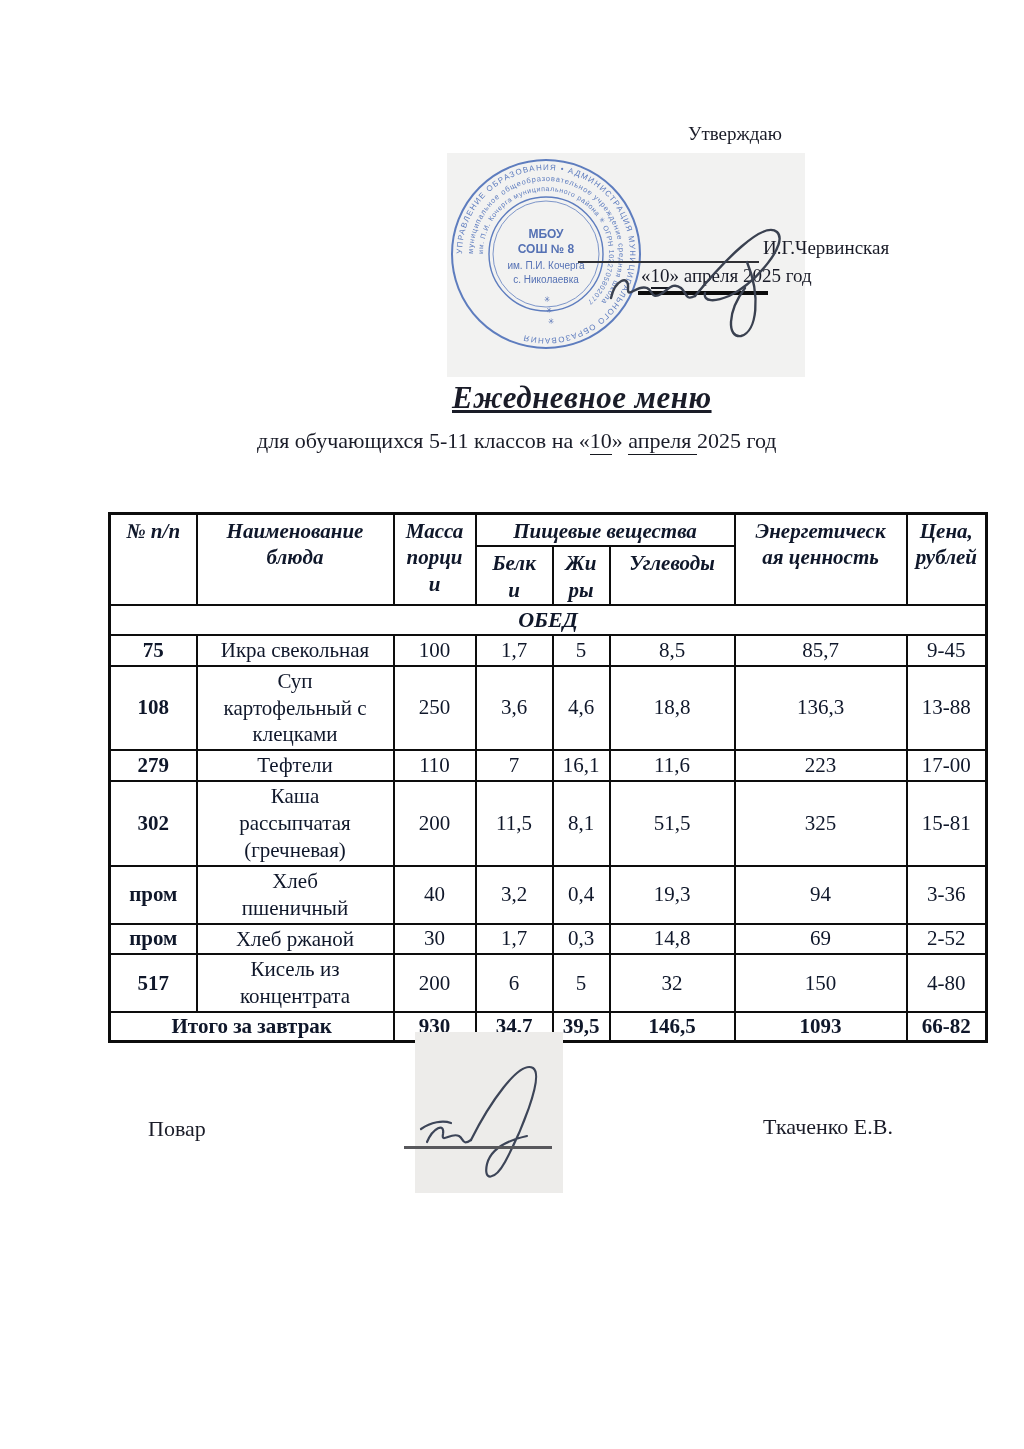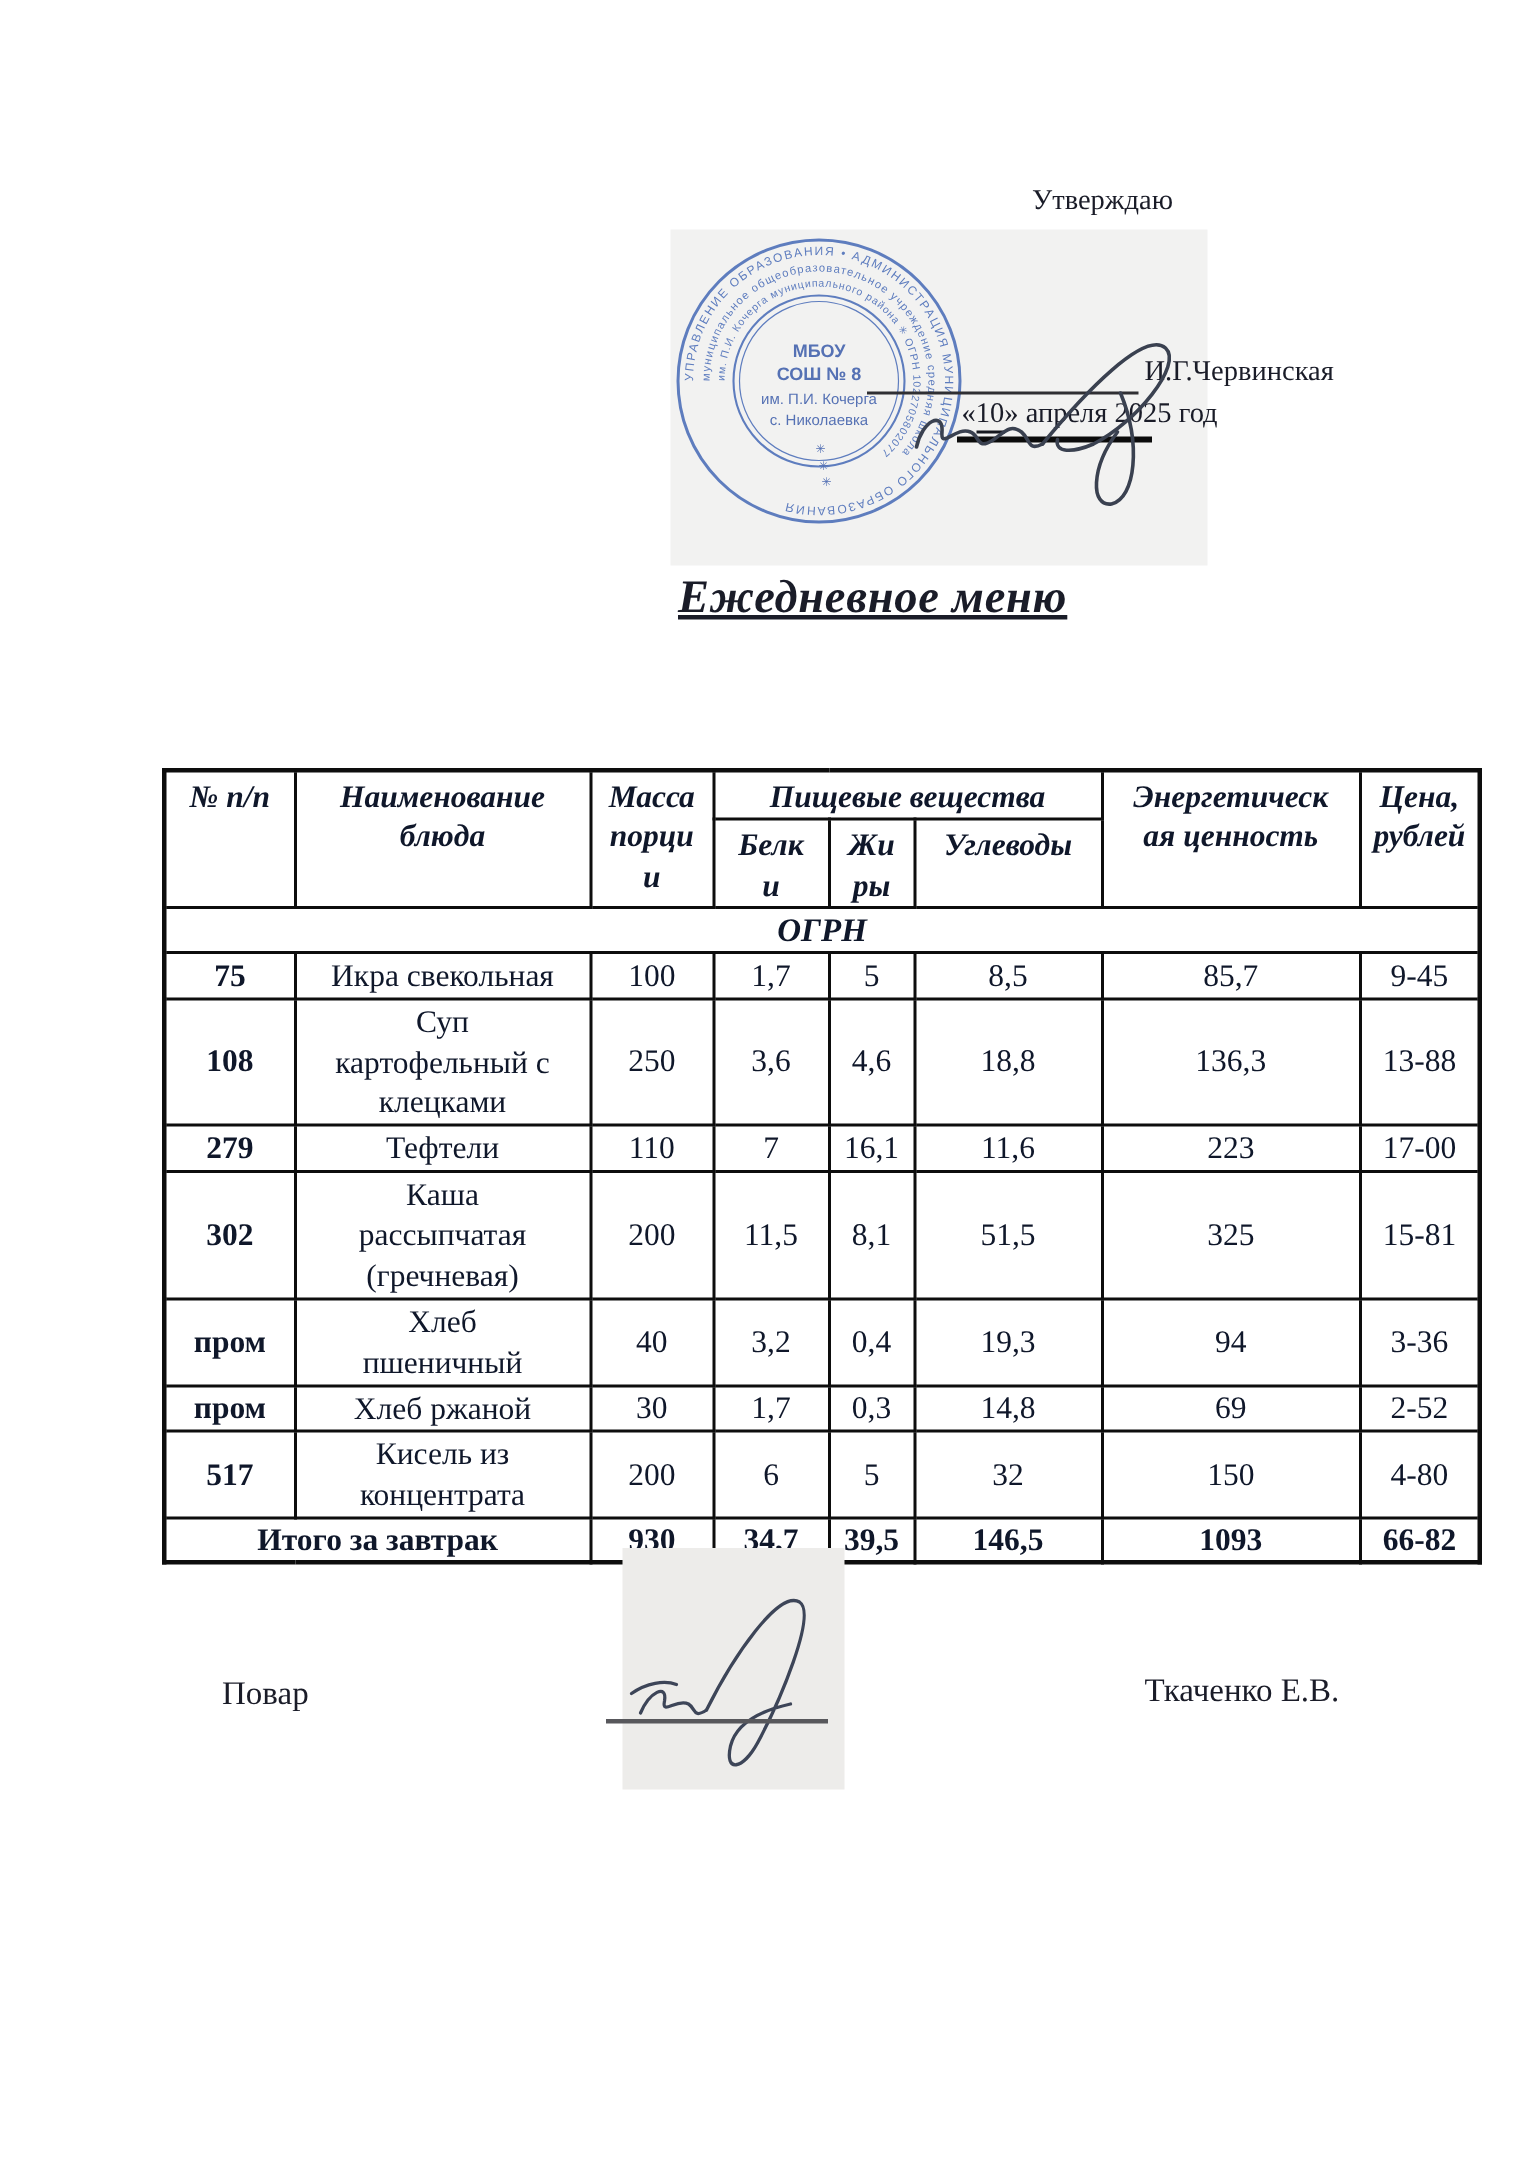--- a/index.html
+++ b/index.html
@@ -88,20 +88,23 @@
 
   <svg class="abs" style="left:605px; top:200px;" width="200" height="150" viewBox="0 0 200 150">
     <g fill="none" stroke="#3a4150" stroke-width="2.4" stroke-linecap="round" stroke-linejoin="round">
       <path d="M6 98 C10 80 24 74 23 88 C22 100 32 84 42 88 C48 90 46 100 56 94 C64 89 68 82 76 88 C82 93 80 101 90 96"></path>
       <path d="M90 96 C118 62 158 20 172 32 C184 43 152 82 124 96 C110 102 98 102 100 93"></path>
       <path d="M142 62 C156 96 152 132 136 136 C122 138 122 112 140 88"></path>
     </g>
   </svg>
 
   <div class="abs title" style="left:452px; top:380px;">Ежедневное меню</div>
+  <div class="abs subtitle" style="left:257px; top:428px; white-space:nowrap;">
+    <span>для обучающихся 5-11 классов на «</span><span class="u-thin">10</span><span>» </span><span class="u-thin">апреля </span><span> 2025  год</span>
+  </div>
 
   <table class="menu abs" style="left:108px; top:512px;">
     <colgroup>
       <col style="width:87px">
         <col style="width:197px">
         <col style="width:82px">
         <col style="width:77px">
       <col style="width:57px">
         <col style="width:125px">
         <col style="width:172px">
@@ -124,21 +127,21 @@
       <tr style="height:50px;">
         <th>Белк
 и</th>
         <th>Жи
 ры</th>
         <th>Углеводы</th>
       </tr>
     </thead>
     <tbody>
       <tr class="section-row" style="height:26px;">
-        <td colspan="8">ОГРН</td>
+        <td colspan="8">ОБЕД</td>
       </tr>
 
       <tr style="height:26px;">
         <td class="num-cell">75</td>
         <td class="name-cell">Икра свекольная</td>
         <td>100</td>
         <td>1,7</td>
         <td>5</td>
         <td>8,5</td>
         <td>85,7</td>

